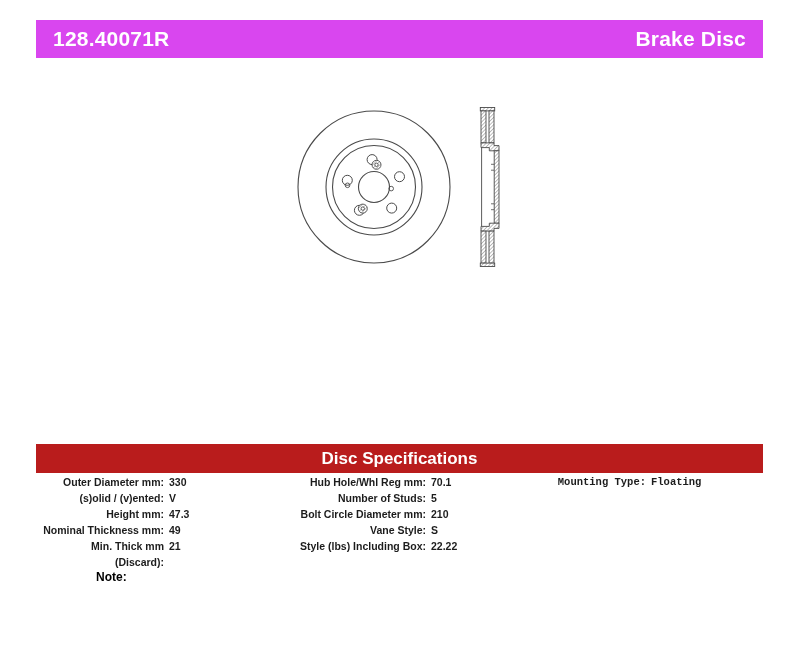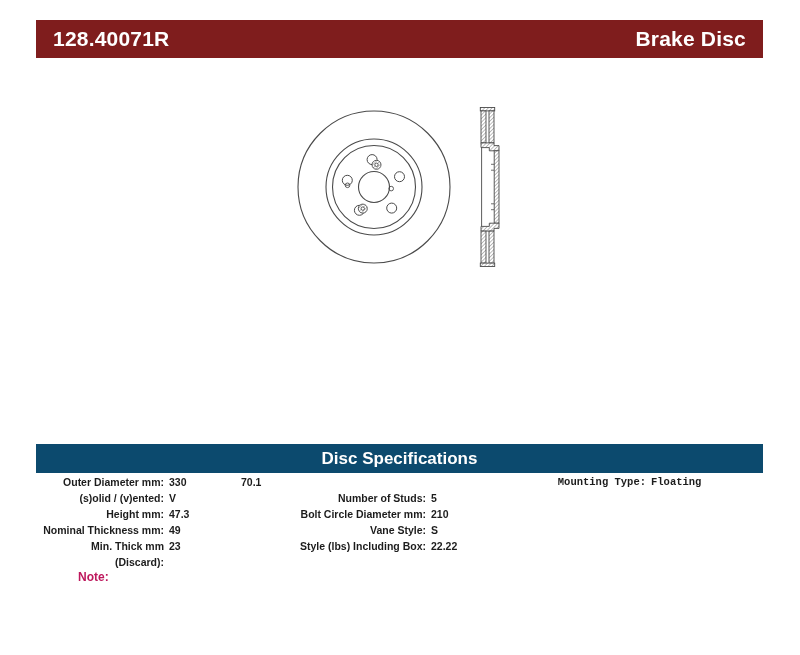--- a/index.html
+++ b/index.html
@@ -2,43 +2,43 @@
 <html><head>
 <meta charset="utf-8">
 <style>
   html,body{margin:0;padding:0;}
   body{
     width:800px;height:655px;position:relative;background:#ffffff;
     font-family:"Liberation Sans", sans-serif;color:#1f1f1f;overflow:hidden;
   }
   .topbar{
     position:absolute;left:36px;top:20px;width:727px;height:38px;
-    background:#7f1d1d;color:#ffffff;display:flex;align-items:center;
+    background:#d946ef;color:#ffffff;display:flex;align-items:center;
     justify-content:space-between;padding:0 17px;box-sizing:border-box;
     font-weight:bold;font-size:21px;letter-spacing:0.2px;
   }
   .drawing{position:absolute;left:278px;top:93px;width:234px;height:184px;}
   .secbar{
     position:absolute;left:36px;top:444px;width:727px;height:29px;
-    background:#0c4a6e;color:#ffffff;display:flex;align-items:center;
+    background:#b91c1c;color:#ffffff;display:flex;align-items:center;
     justify-content:center;font-weight:bold;font-size:17px;
   }
   .spec-col{position:absolute;top:474px;}
   .spec-col.c1{left:40px;}
   .spec-col.c2{left:236px;}
   .spec-col.c3{left:518px;font-family:Liberation Mono, monospace;}
   .spec-row{display:flex;align-items:flex-start;height:16px;line-height:16px;
     font-size:10.5px;font-weight:bold;color:#1c1c1c;}
   .spec-label{display:inline-block;text-align:right;}
   .c1 .spec-label{width:124px;}
   .c2 .spec-label{width:190px;}
   .c3 .spec-label{width:128px;}
   .spec-value{margin-left:5px;text-align:left;white-space:nowrap;}
   .note{
-    position:absolute;left:78px;top:570px;font-size:12px;font-weight:bold;color:#be185d;
+    position:absolute;left:96px;top:570px;font-size:12px;font-weight:bold;color:#000000;
   }
   svg{display:block;}
 </style>
 </head>
 <body>
 
 <div class="page">
 
   <header class="topbar">
     <span>128.40071R</span>
@@ -127,26 +127,27 @@
     <div class="spec-row">
       <span class="spec-label">Height mm:</span>
       <span class="spec-value">47.3</span>
     </div>
     <div class="spec-row">
       <span class="spec-label">Nominal Thickness mm:</span>
       <span class="spec-value">49</span>
     </div>
     <div class="spec-row">
       <span class="spec-label">Min. Thick mm (Discard):</span>
-      <span class="spec-value">23</span>
+      <span class="spec-value">21</span>
     </div>
   </div>
 
   <div class="spec-col c2">
     <div class="spec-row">
+      <span class="spec-label">Hub Hole/Whl Reg mm:</span>
       <span class="spec-value">70.1</span>
     </div>
     <div class="spec-row">
       <span class="spec-label">Number of Studs:</span>
       <span class="spec-value">5</span>
     </div>
     <div class="spec-row">
       <span class="spec-label">Bolt Circle Diameter mm:</span>
       <span class="spec-value">210</span>
     </div>

